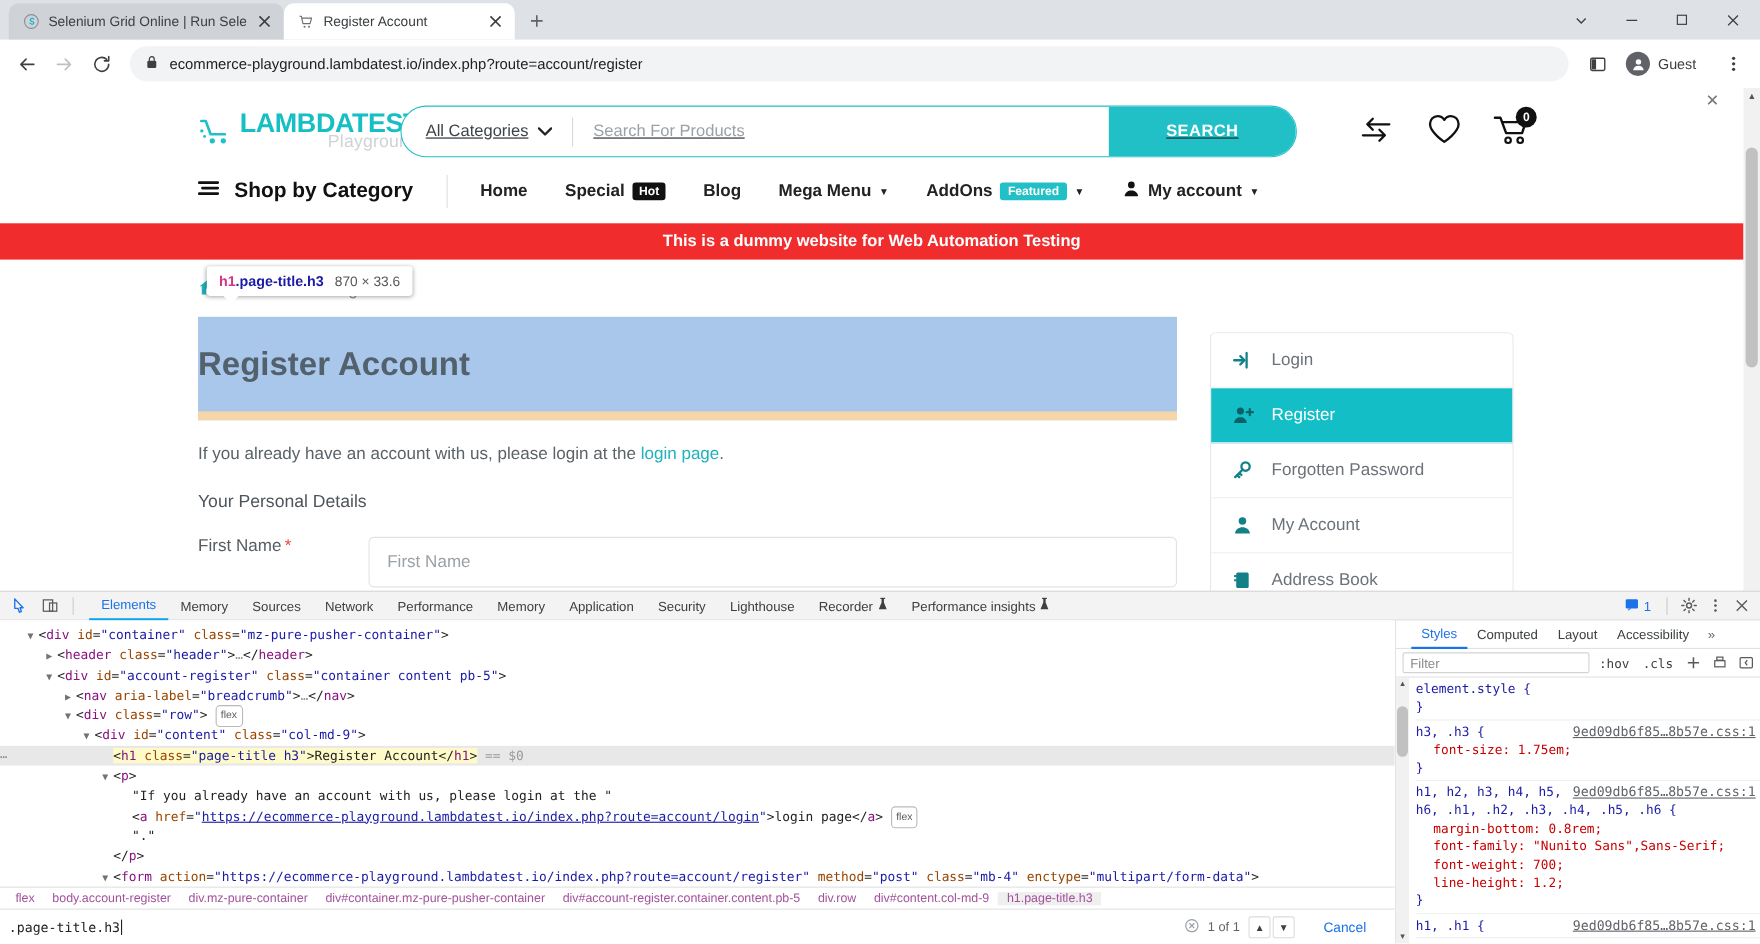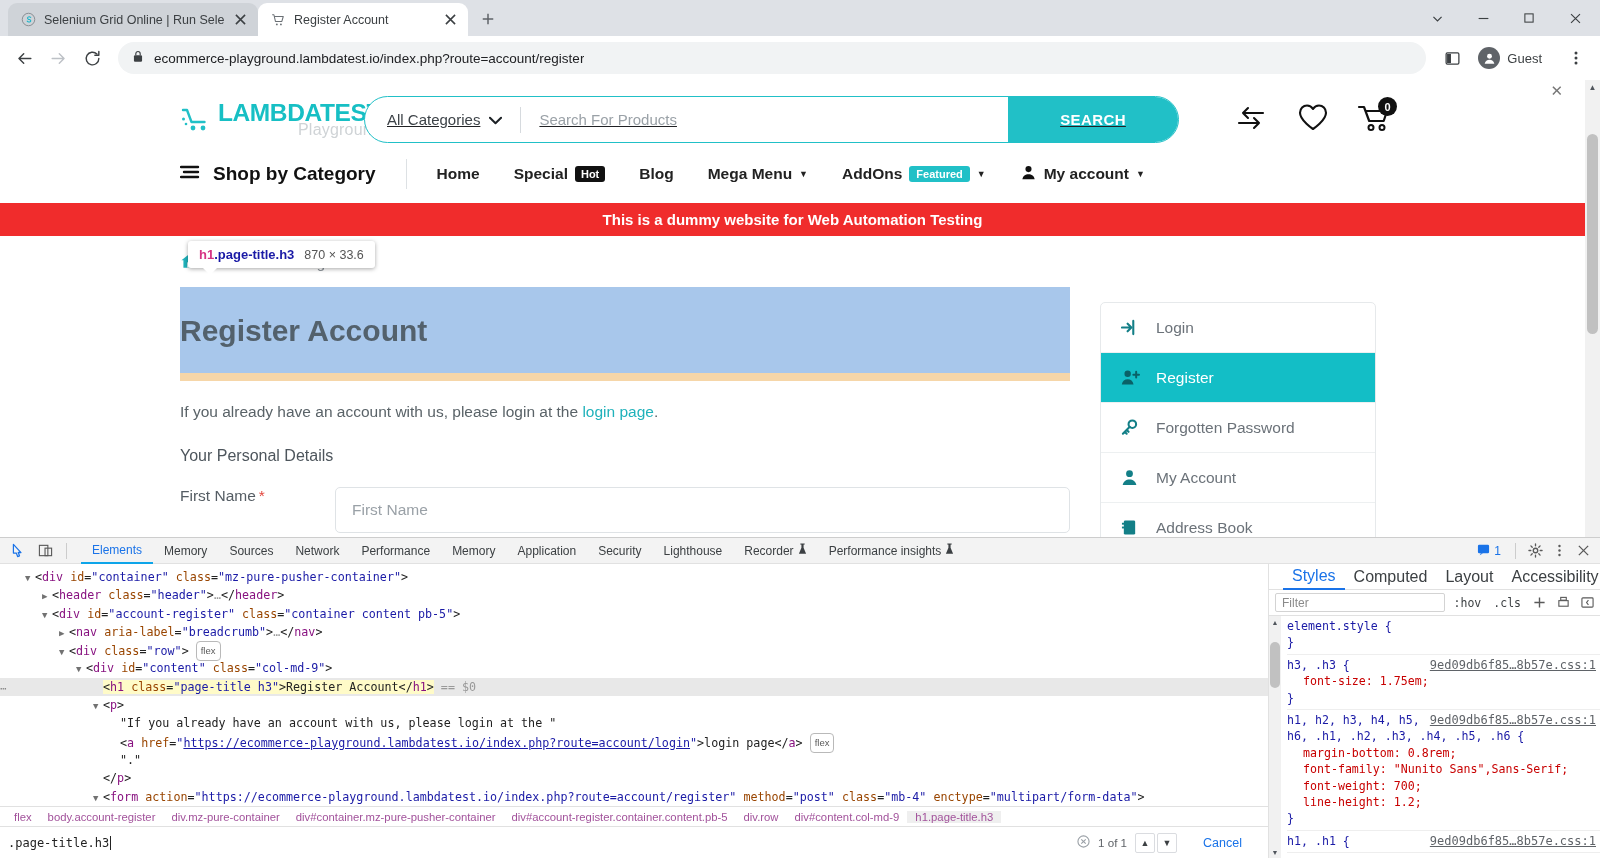--- a/index.html
+++ b/index.html
@@ -198,21 +198,21 @@
   .find-input { flex:1; font-family:"DejaVu Sans Mono",monospace; font-size:12px; color:#222; display:flex; align-items:center; }
   .find-caret { display:inline-block; width:1px; height:14px; background:#222; margin-left:1px; }
   .find-clear { color:#9aa0a6; font-size:13px; }
   .find-count { color:#5f6368; font-size:11.6px; white-space:nowrap; }
   .find-nav { display:flex; gap:2px; }
   .find-btn { width:20px; height:20px; display:flex; align-items:center; justify-content:center; color:#3c4043; font-size:9px; border:1px solid #dadce0; border-radius:2px;}
   .find-cancel { color:#1a73e8; padding:0 26px 0 18px; font-size:12.5px; }
 
   .dt-styles { width:332px; flex:0 0 332px; border-left:1px solid #e1e1e1; display:flex; flex-direction:column; min-height:0; }
   .st-tabs { height:26px; display:flex; align-items:center; border-bottom:1px solid #e1e1e1; padding-left:14px; gap:0; }
-  .st-tab { padding:0 9px; height:26px; display:flex; align-items:center; color:#3c4043; font-size:16px; }
+  .st-tab { padding:0 9px; height:26px; display:flex; align-items:center; color:#3c4043; font-size:12px; }
   .st-tab.active { color:#1a73e8; border-bottom:2px solid #1a73e8; }
   .st-more { padding:0 8px; color:#5f6368; }
   .st-filterbar { height:26px; display:flex; align-items:center; border-bottom:1px solid #e1e1e1; padding:0 4px 0 6px; gap:6px; }
   .st-filter {
     flex:1; height:19px; border:1px solid #d3d3d3; border-radius:2px; background:#fff;
     display:flex; align-items:center; padding:0 6px; color:#8a8a8a; font-size:12px;
   }
   .st-hov, .st-cls { font-family:"DejaVu Sans Mono",monospace; font-size:11.5px; color:#3c4043; padding:0 3px; }
   .st-ibtn { width:18px; height:18px; display:flex; align-items:center; justify-content:center; color:#5a5a5a; }
   .st-rules { flex:1; overflow:hidden; font-family:"DejaVu Sans Mono",monospace; font-size:11.6px; line-height:16.4px; padding-left:6px; }

